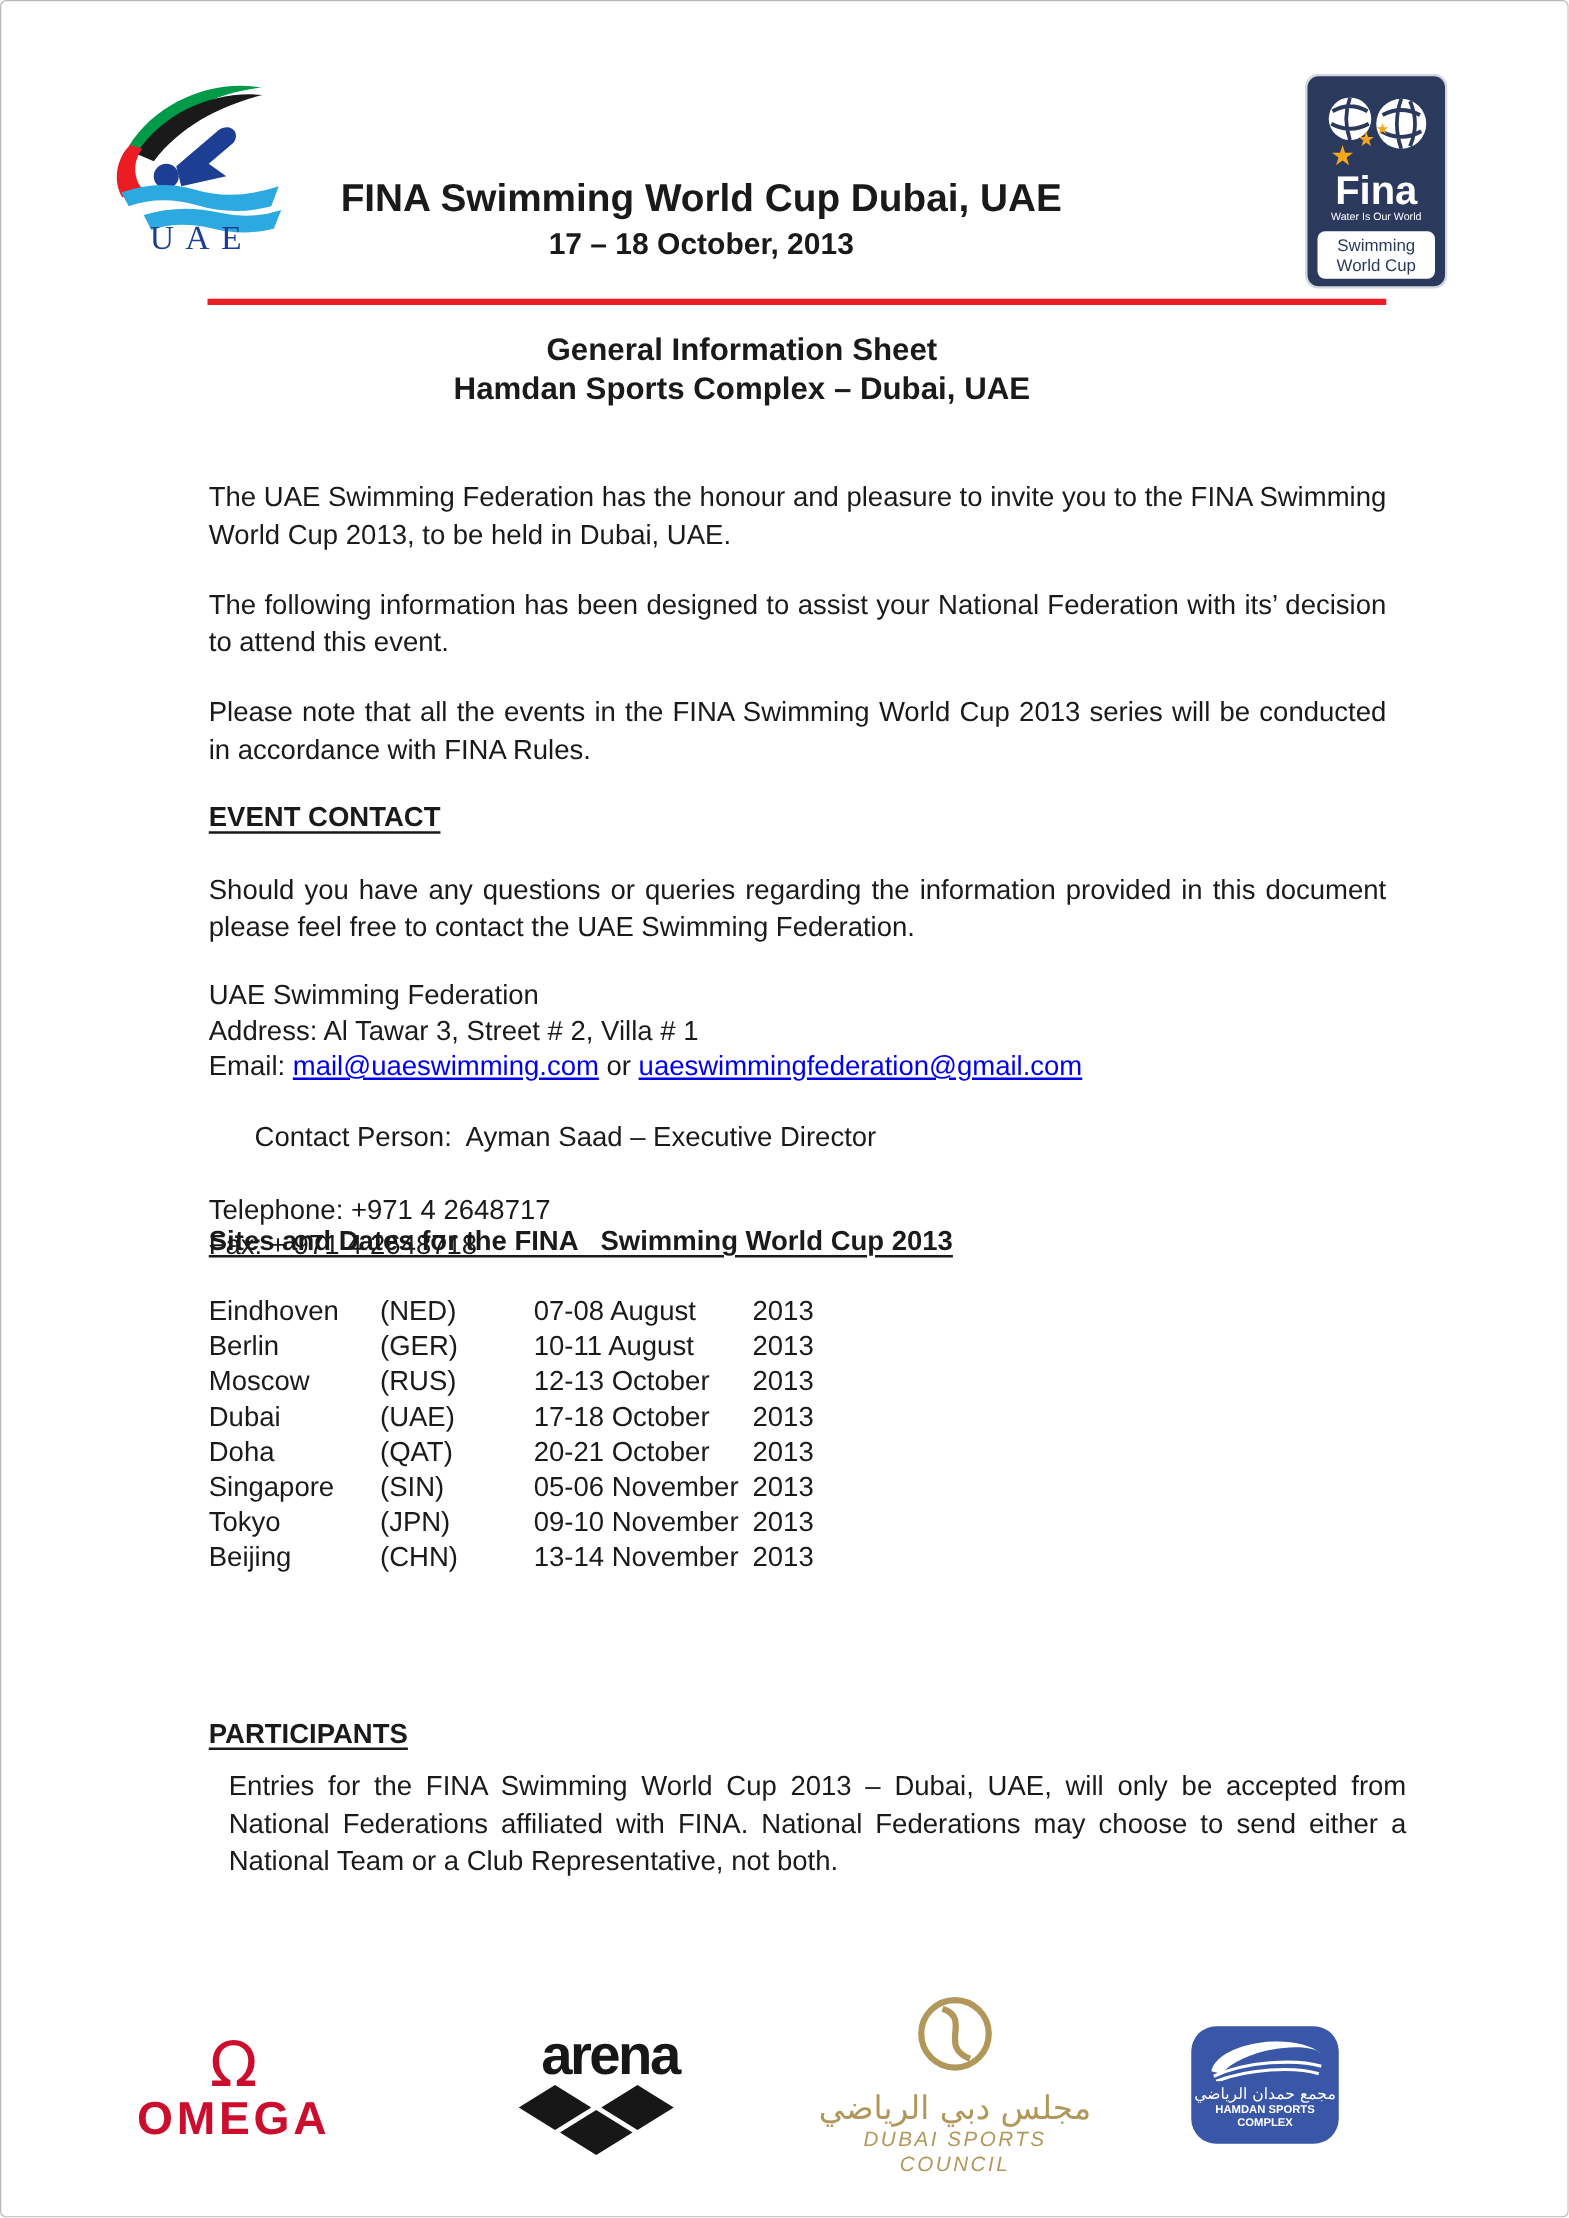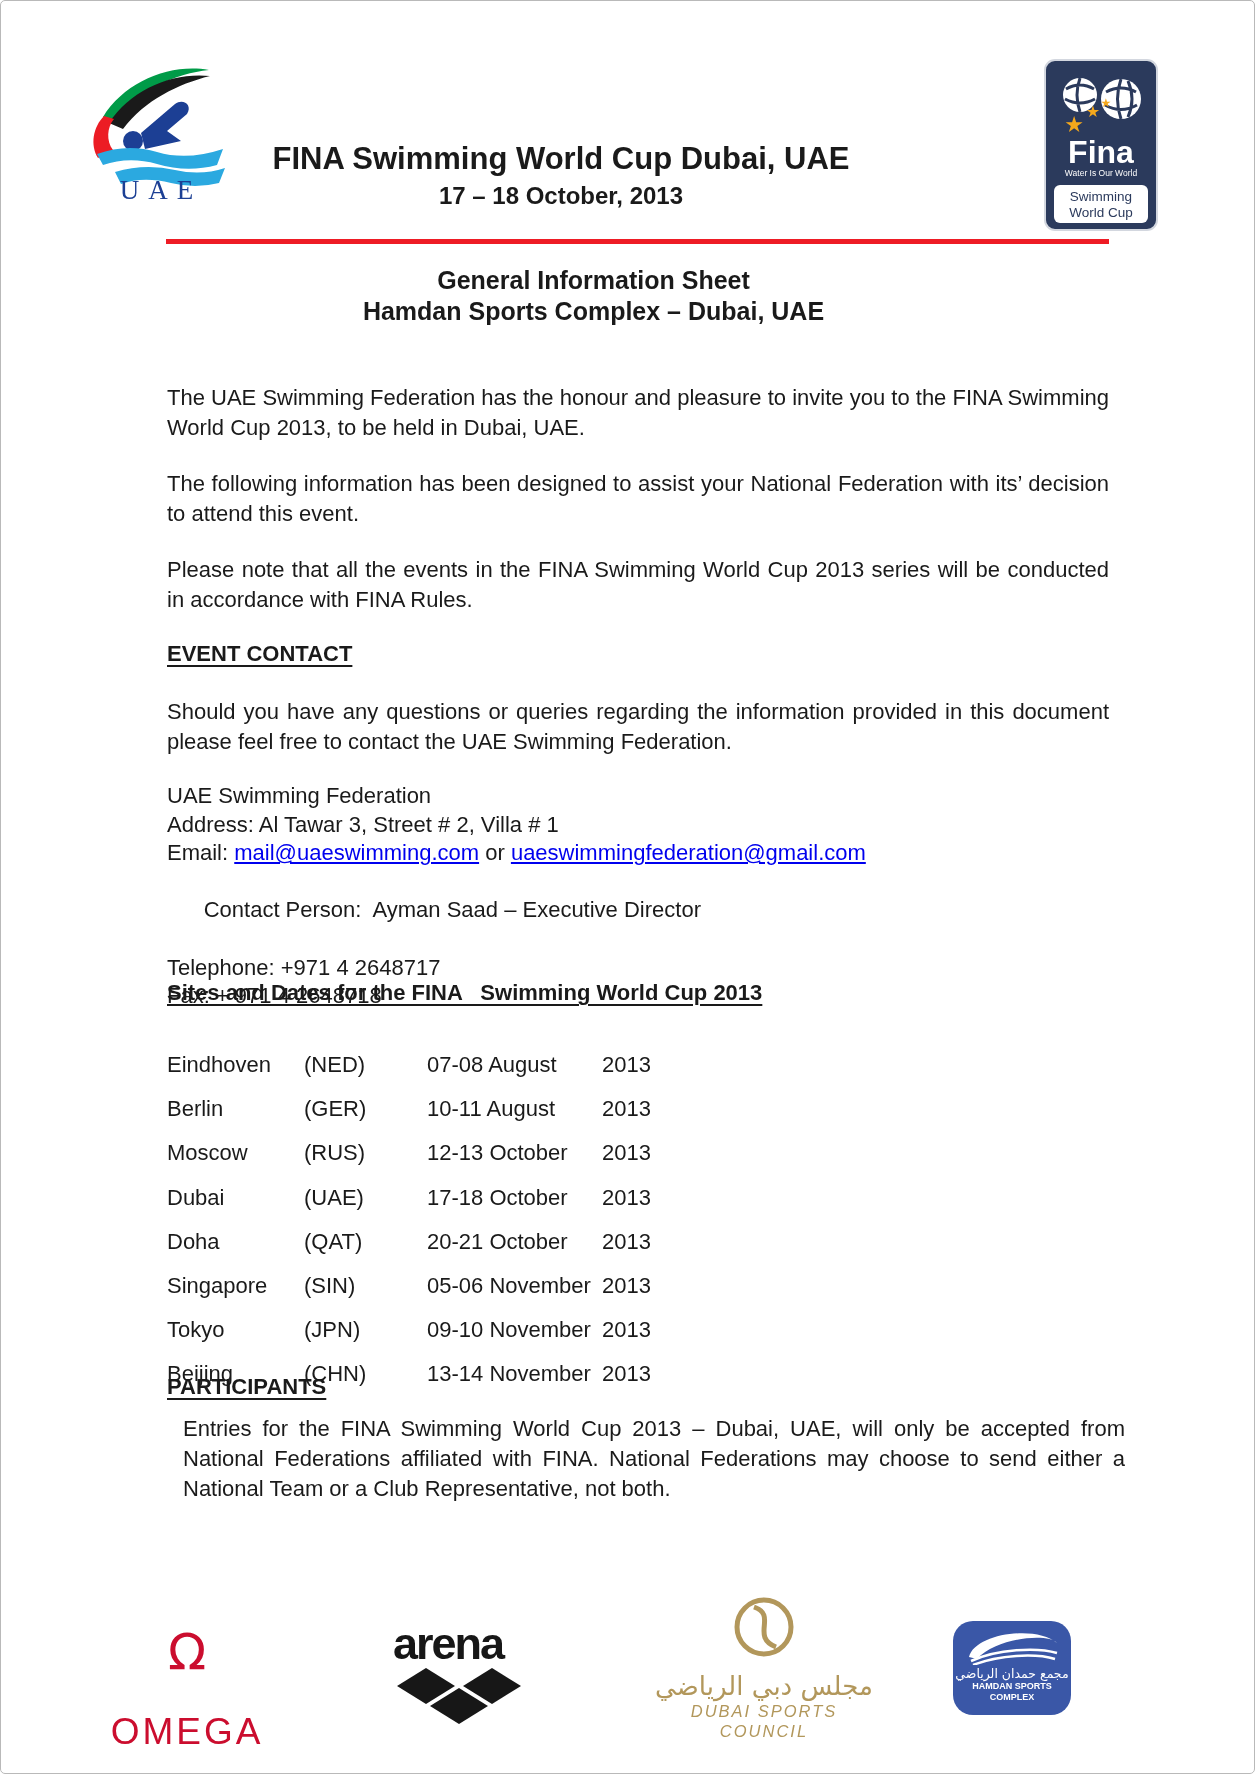--- a/index.html
+++ b/index.html
@@ -30,31 +30,31 @@
                  white-space:pre-wrap; }
   .h-contact { top:640px; }
   .p4 { top:696px; }
   .contact-block { left:166px; top:781px; width:942px; font-size:22px; line-height:28.6px; }
   .contact-block .b { font-weight:normal; }
   a.maillink { color:#0000ee; text-decoration:underline; cursor:pointer; }
   .keep-space { white-space:pre-wrap; }
 
   .h-sites { top:979px; }
   .sites-table { left:166px; top:1034px; width:700px; font-size:22px; }
-  .sites-row { display:grid; grid-template-columns:137px 123px 175px 1fr; height:28.2px; align-items:center;margin-top:16px; }
+  .sites-row { display:grid; grid-template-columns:137px 123px 175px 1fr; height:28.2px; align-items:center; }
 
   .h-participants { top:1373px; }
   .p5 { top:1413px;margin-left:16px; }
 
   
   .omega { left:96px; top:1628px; width:180px; text-align:center; color:#cb0d2e; }
   .omega-symbol { font-family:"DejaVu Sans", sans-serif; font-size:50px; line-height:46px; font-weight:400; }
-  .omega-name { font-size:37px; letter-spacing:3px; font-weight:400; line-height:40px;margin-top:37px; }
-
-  .arena { left:392px; top:1622px; width:150px; text-align:left; color:#171717; }
+  .omega-name { font-size:37px; letter-spacing:3px; font-weight:700; line-height:40px; }
+
+  .arena { left:392px; top:1622px; width:150px; text-align:right; color:#171717; }
   .arena-name { font-size:45px; font-weight:bold; letter-spacing:-2px; line-height:42px; }
 
   .dsc { left:648px; top:1594px; width:230px; text-align:center; color:#b2975b; }
   .dsc-arabic { font-family:"DejaVu Sans", sans-serif; font-size:26px; line-height:30px; margin-top:8px; }
   .dsc-name { font-size:16.5px; letter-spacing:2px; line-height:20px;font-style:italic; }
 
   .hamdan { left:952px; top:1620px; width:118px; height:94px; background:#3a57a7;
             border-radius:20px; text-align:center; color:#fff; overflow:hidden; }
   .hamdan-arabic { font-family:"DejaVu Sans", sans-serif; font-size:12.5px; line-height:14px; margin-top:-2px; }
   .hamdan-name { font-size:9px; font-weight:bold; letter-spacing:0px; line-height:11px; }

